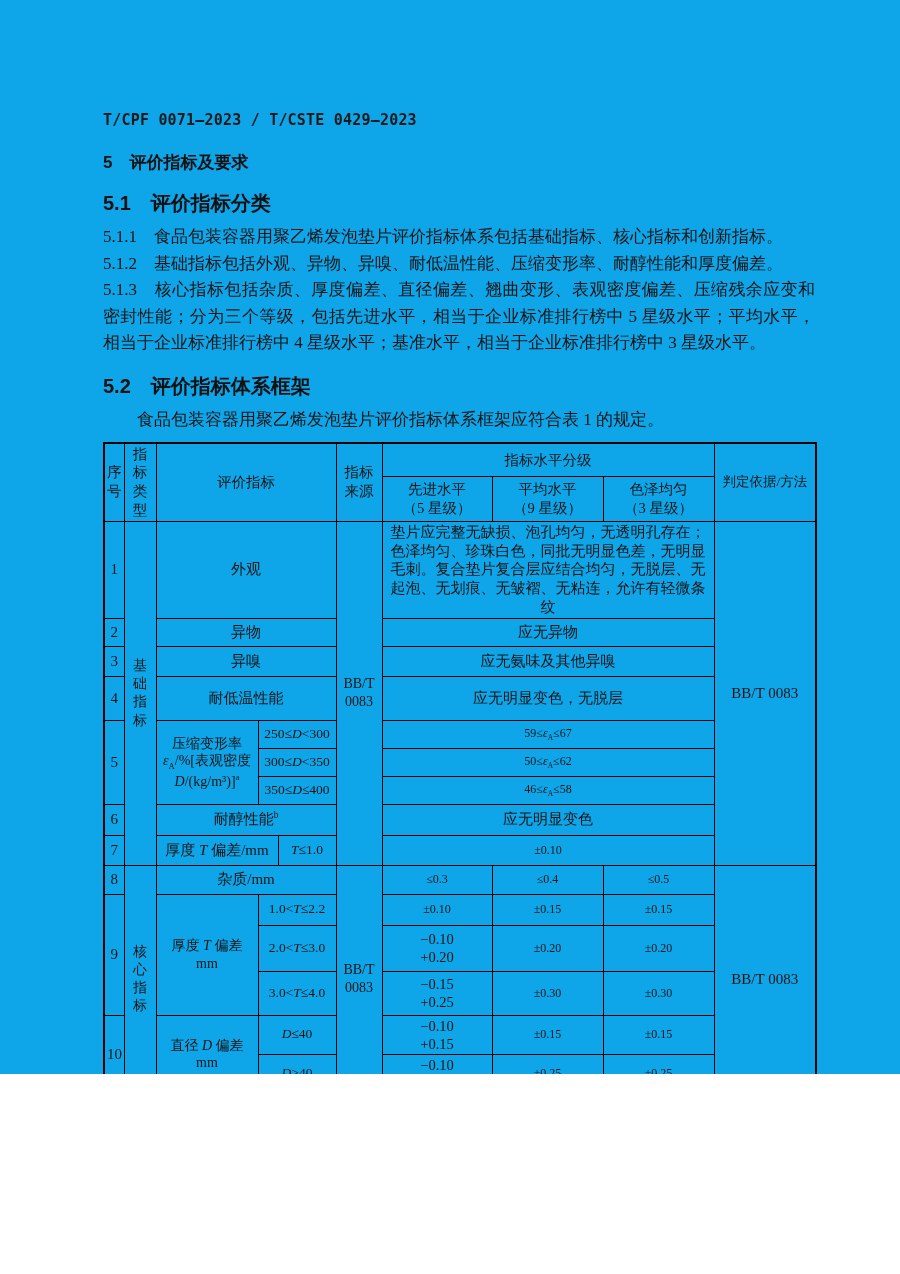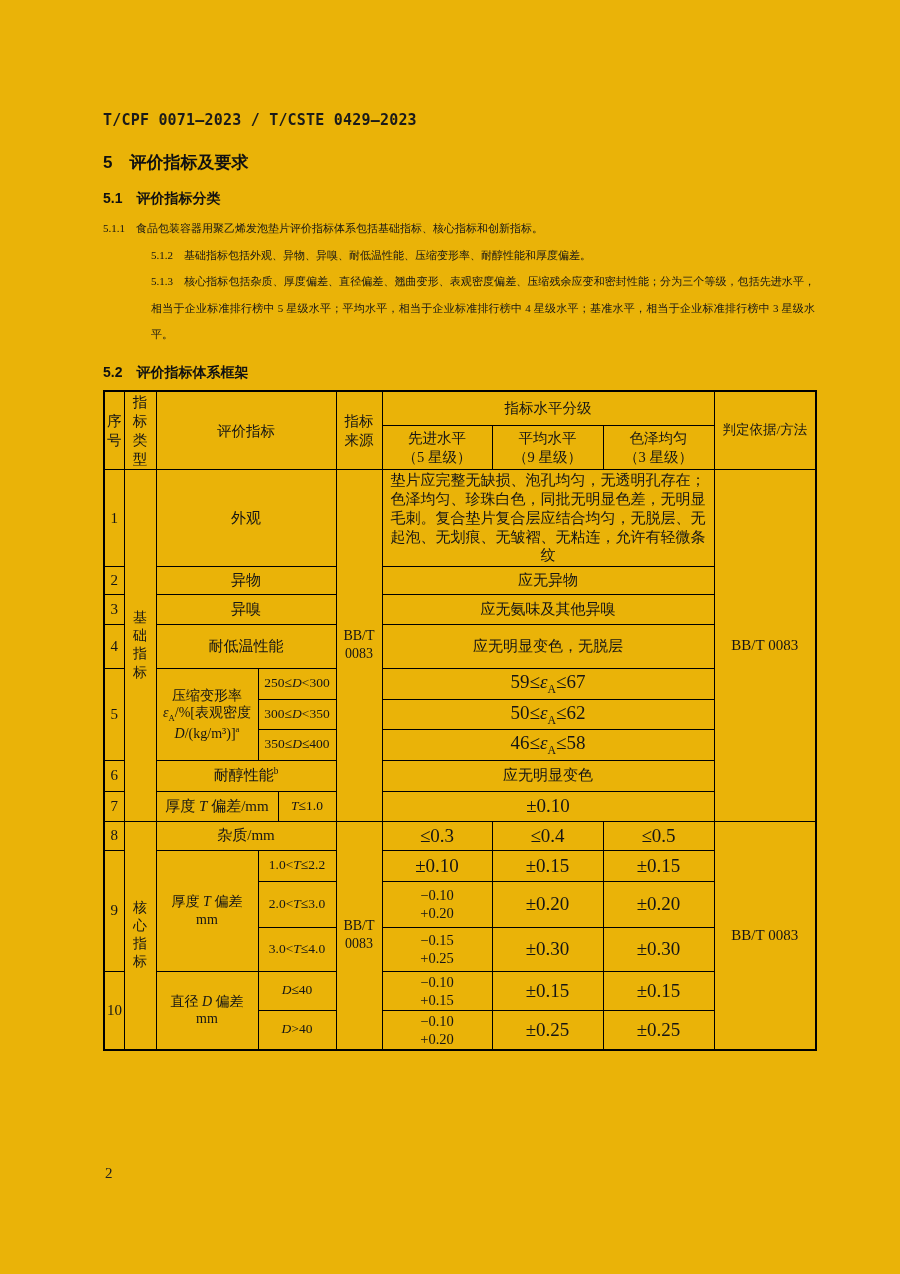--- a/index.html
+++ b/index.html
@@ -3,45 +3,45 @@
 <meta charset="utf-8">
 <style>
   * { margin: 0; padding: 0; box-sizing: border-box; }
   html, body { background: #ffffff; }
   body {
     width: 900px; height: 1274px;
     font-family: "Liberation Serif", "DejaVu Serif", serif;
     color: #151515;
   }
   .page {
-    position: relative; width: 900px; height: 1274px;
-    background: #eab308; overflow: hidden;
+    position: relative; width: 900px; height: 1074px;
+    background: #0ea5e9; overflow: hidden;
   }
   .content { position: absolute; left: 103px; top: 111px; width: 712px; }
 
   .std-code {
     font-family: "DejaVu Sans Mono", "Liberation Mono", monospace;
     font-size: 15px; letter-spacing: 0.2px; font-weight: bold; color: #1a1a1a;
   }
   .h-main {
     margin-top: 22px;
     font-family: "Liberation Sans", "DejaVu Sans", sans-serif;
     font-size: 17px; font-weight: bold; color: #111;
   }
   .h-sub {
     margin-top: 16px;
     font-family: "Liberation Sans", "DejaVu Sans", sans-serif;
-    font-size: 14px; font-weight: bold; color: #111;
+    font-size: 20px; font-weight: bold; color: #111;
   }
   .para {
     margin-top: 7px;
-    font-size: 11px; line-height: 26.6px;
+    font-size: 17px; line-height: 26.6px;
     text-align: justify;
   }
-  .para + .para { margin-top: 0; margin-left: 48px; }
+  .para + .para { margin-top: 0; }
   .para-indent { text-indent: 2em; }
 
   .tbl-title {
     margin-top: 13px; text-align: center;
     font-family: "Liberation Sans", "DejaVu Sans", sans-serif;
     font-size: 15.5px; font-weight: bold; color: #111;
   }
 
   table.tbl {
     margin-top: 8px;
@@ -59,21 +59,21 @@
   td.hd-basis { font-size: 13.5px; white-space: nowrap; }
   td.narrow { font-size: 14px; line-height: 1.2; }
   td.req-left {
     text-align: justify; padding: 3px 5px;
     font-size: 15px; line-height: 19px; margin-left: 48px;
   }
   td.range-cell { font-size: 13.5px; white-space: nowrap; padding: 1px 1px; }
   td.label-cell { font-size: 14px; line-height: 1.3; }
   .stack div { line-height: 1.3; }
   .v2 div { line-height: 18px; font-size: 14.5px; }
-  td.val { font-size: 19px; }
+  td.val { font-size: 12px; }
   sub { font-size: 0.62em; }
   sup { font-size: 0.62em; }
   i { font-style: italic; }
   .page-num {
     position: absolute; left: 105px; top: 1165px;
     font-size: 15px; color: #222;
   }
 </style>
 </head>
 <body>
@@ -84,20 +84,21 @@
     <div class="std-code">T/CPF 0071—2023 / T/CSTE 0429—2023</div>
 
     <div class="h-main">5　评价指标及要求</div>
     <div class="h-sub">5.1　评价指标分类</div>
 
     <p class="para">5.1.1　食品包装容器用聚乙烯发泡垫片评价指标体系包括基础指标、核心指标和创新指标。</p>
     <p class="para">5.1.2　基础指标包括外观、异物、异嗅、耐低温性能、压缩变形率、耐醇性能和厚度偏差。</p>
     <p class="para">5.1.3　核心指标包括杂质、厚度偏差、直径偏差、翘曲变形、表观密度偏差、压缩残余应变和密封性能；分为三个等级，包括先进水平，相当于企业标准排行榜中 5 星级水平；平均水平，相当于企业标准排行榜中 4 星级水平；基准水平，相当于企业标准排行榜中 3 星级水平。</p>
 
     <div class="h-sub">5.2　评价指标体系框架</div>
+    <p class="para para-indent">食品包装容器用聚乙烯发泡垫片评价指标体系框架应符合表 1 的规定。</p>
 
 
     <table class="tbl">
       <colgroup>
         <col style="width:20px">
           <col style="width:32px">
           <col style="width:102px">
         <col style="width:20px">
           <col style="width:58px">
           <col style="width:46px">

